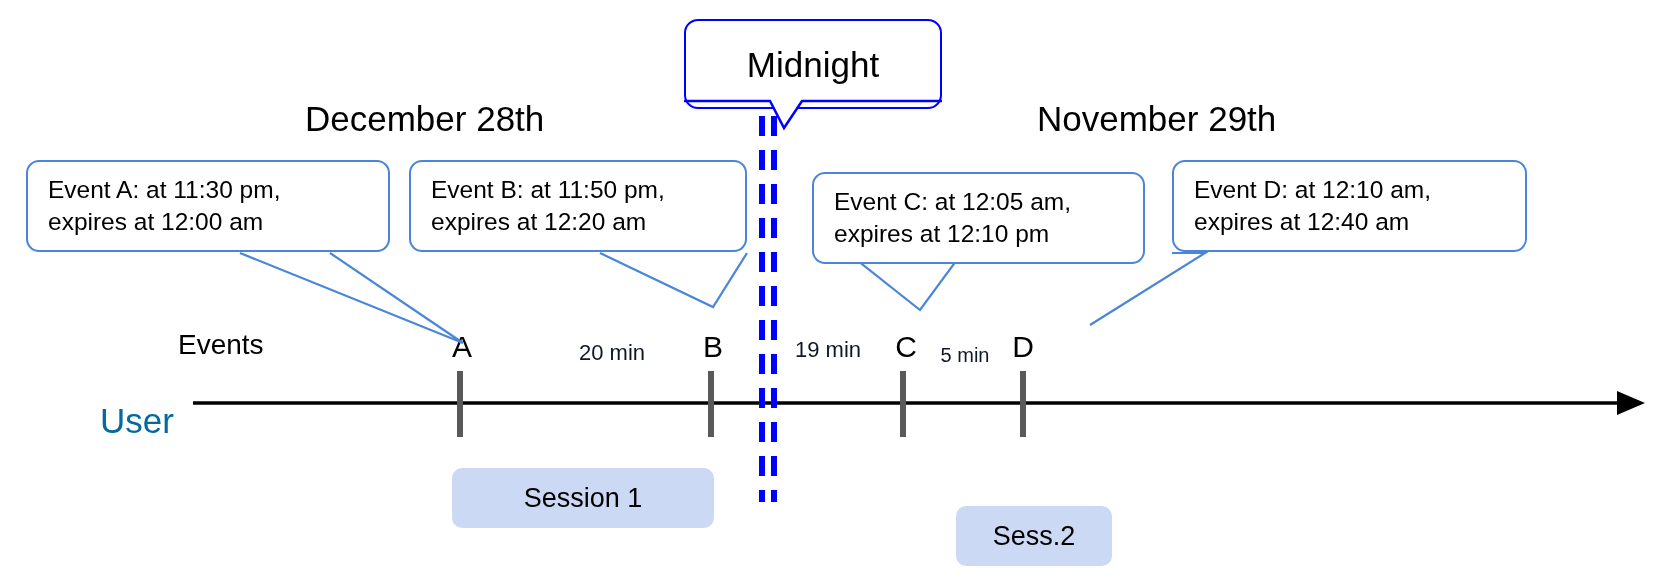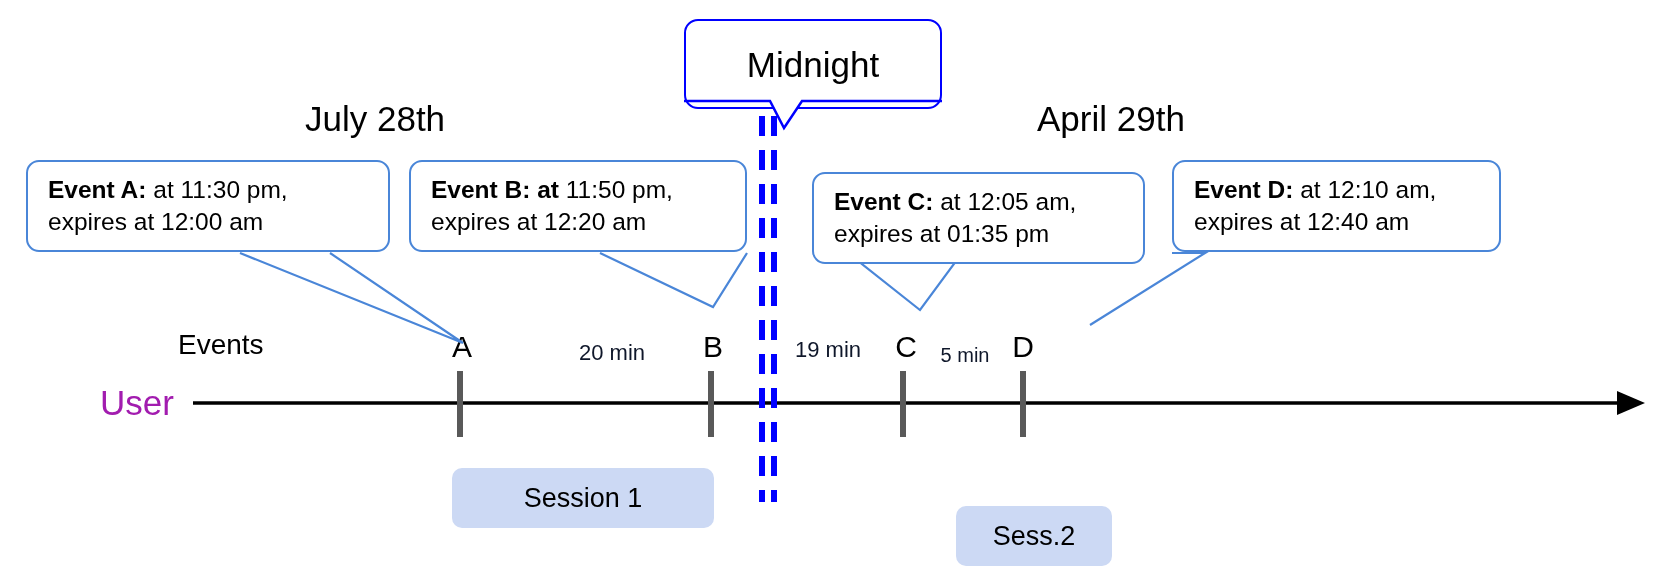--- a/index.html
+++ b/index.html
@@ -62,46 +62,46 @@
     border: 2px solid #4a86d8;
     border-radius: 13px;
     background: #ffffff;
     box-sizing: border-box;
     padding: 12px 16px 12px 20px;
     font-size: 24.5px;
     line-height: 1.32;
     color: #000000;
     z-index: 5;
   }
-  .event-box b { font-weight: bold; }
+  .event-box b { font-weight: normal; }
 
   .box-a { left: 26px;   top: 160px; width: 364px; height: 92px; }
   .box-b { left: 409px;  top: 160px; width: 338px; height: 92px; }
   .box-c { left: 812px;  top: 160px; width: 333px; height: 92px; margin-top: 12px; }
-  .box-d { left: 1172px; top: 160px; width: 329px; height: 92px; }
+  .box-d { left: 1172px; top: 160px; width: 355px; height: 92px; }
 
   
   .leaders {
     left: 0; top: 0; width: 1668px; height: 578px;
     z-index: 3;
     pointer-events: none;
   }
 
   
   .axis-svg {
     left: 0; top: 0; width: 1668px; height: 578px;
     z-index: 2;
     pointer-events: none;
   }
 
   .user-label {
     left: 100px;
-    top: 383px;
+    top: 401px;
     font-size: 35px;
-    color: #a21caf;
+    color: #0369a1;
   }
   .events-label {
     left: 178px;
     top: 329px;
     font-size: 28px;
     color: #000000;
   }
 
   
   .tick-letter {
@@ -177,42 +177,42 @@
     <polyline points="1090,325 1205,253 1172,253" fill="none" stroke="#4a86d8" stroke-width="2.2"></polyline>
   </svg>
 
   <div class="abs midnight-box">
     <span class="midnight-label">Midnight</span>
   </div>
   <svg class="abs midnight-tail" viewBox="0 0 258 36" xmlns="http://www.w3.org/2000/svg">
     <path d="M0,6 L86,6 L100,33 L118,6 L258,6" fill="#ffffff" stroke="#0000ff" stroke-width="2.5"></path>
   </svg>
 
-  <div class="abs date-label date-july28">July 28th</div>
-  <div class="abs date-label date-july29">April 29th</div>
+  <div class="abs date-label date-july28">December 28th</div>
+  <div class="abs date-label date-july29">November 29th</div>
 
   <div class="abs event-box box-a">
     <div>
       <b>Event A:</b><span> at 11:30 pm,</span>
     </div>
     <div>expires at 12:00 am</div>
   </div>
 
   <div class="abs event-box box-b">
     <div>
       <b>Event B:</b><b> at</b><span> 11:50 pm,</span>
     </div>
     <div>expires at 12:20 am</div>
   </div>
 
   <div class="abs event-box box-c">
     <div>
       <b>Event C:</b><span> at 12:05 am,</span>
     </div>
-    <div>expires at 01:35 pm</div>
+    <div>expires at 12:10 pm</div>
   </div>
 
   <div class="abs event-box box-d">
     <div>
       <b>Event D:</b><span>  at 12:10 am,</span>
     </div>
     <div>expires at 12:40 am</div>
   </div>
 
   <div class="abs events-label">Events</div>

